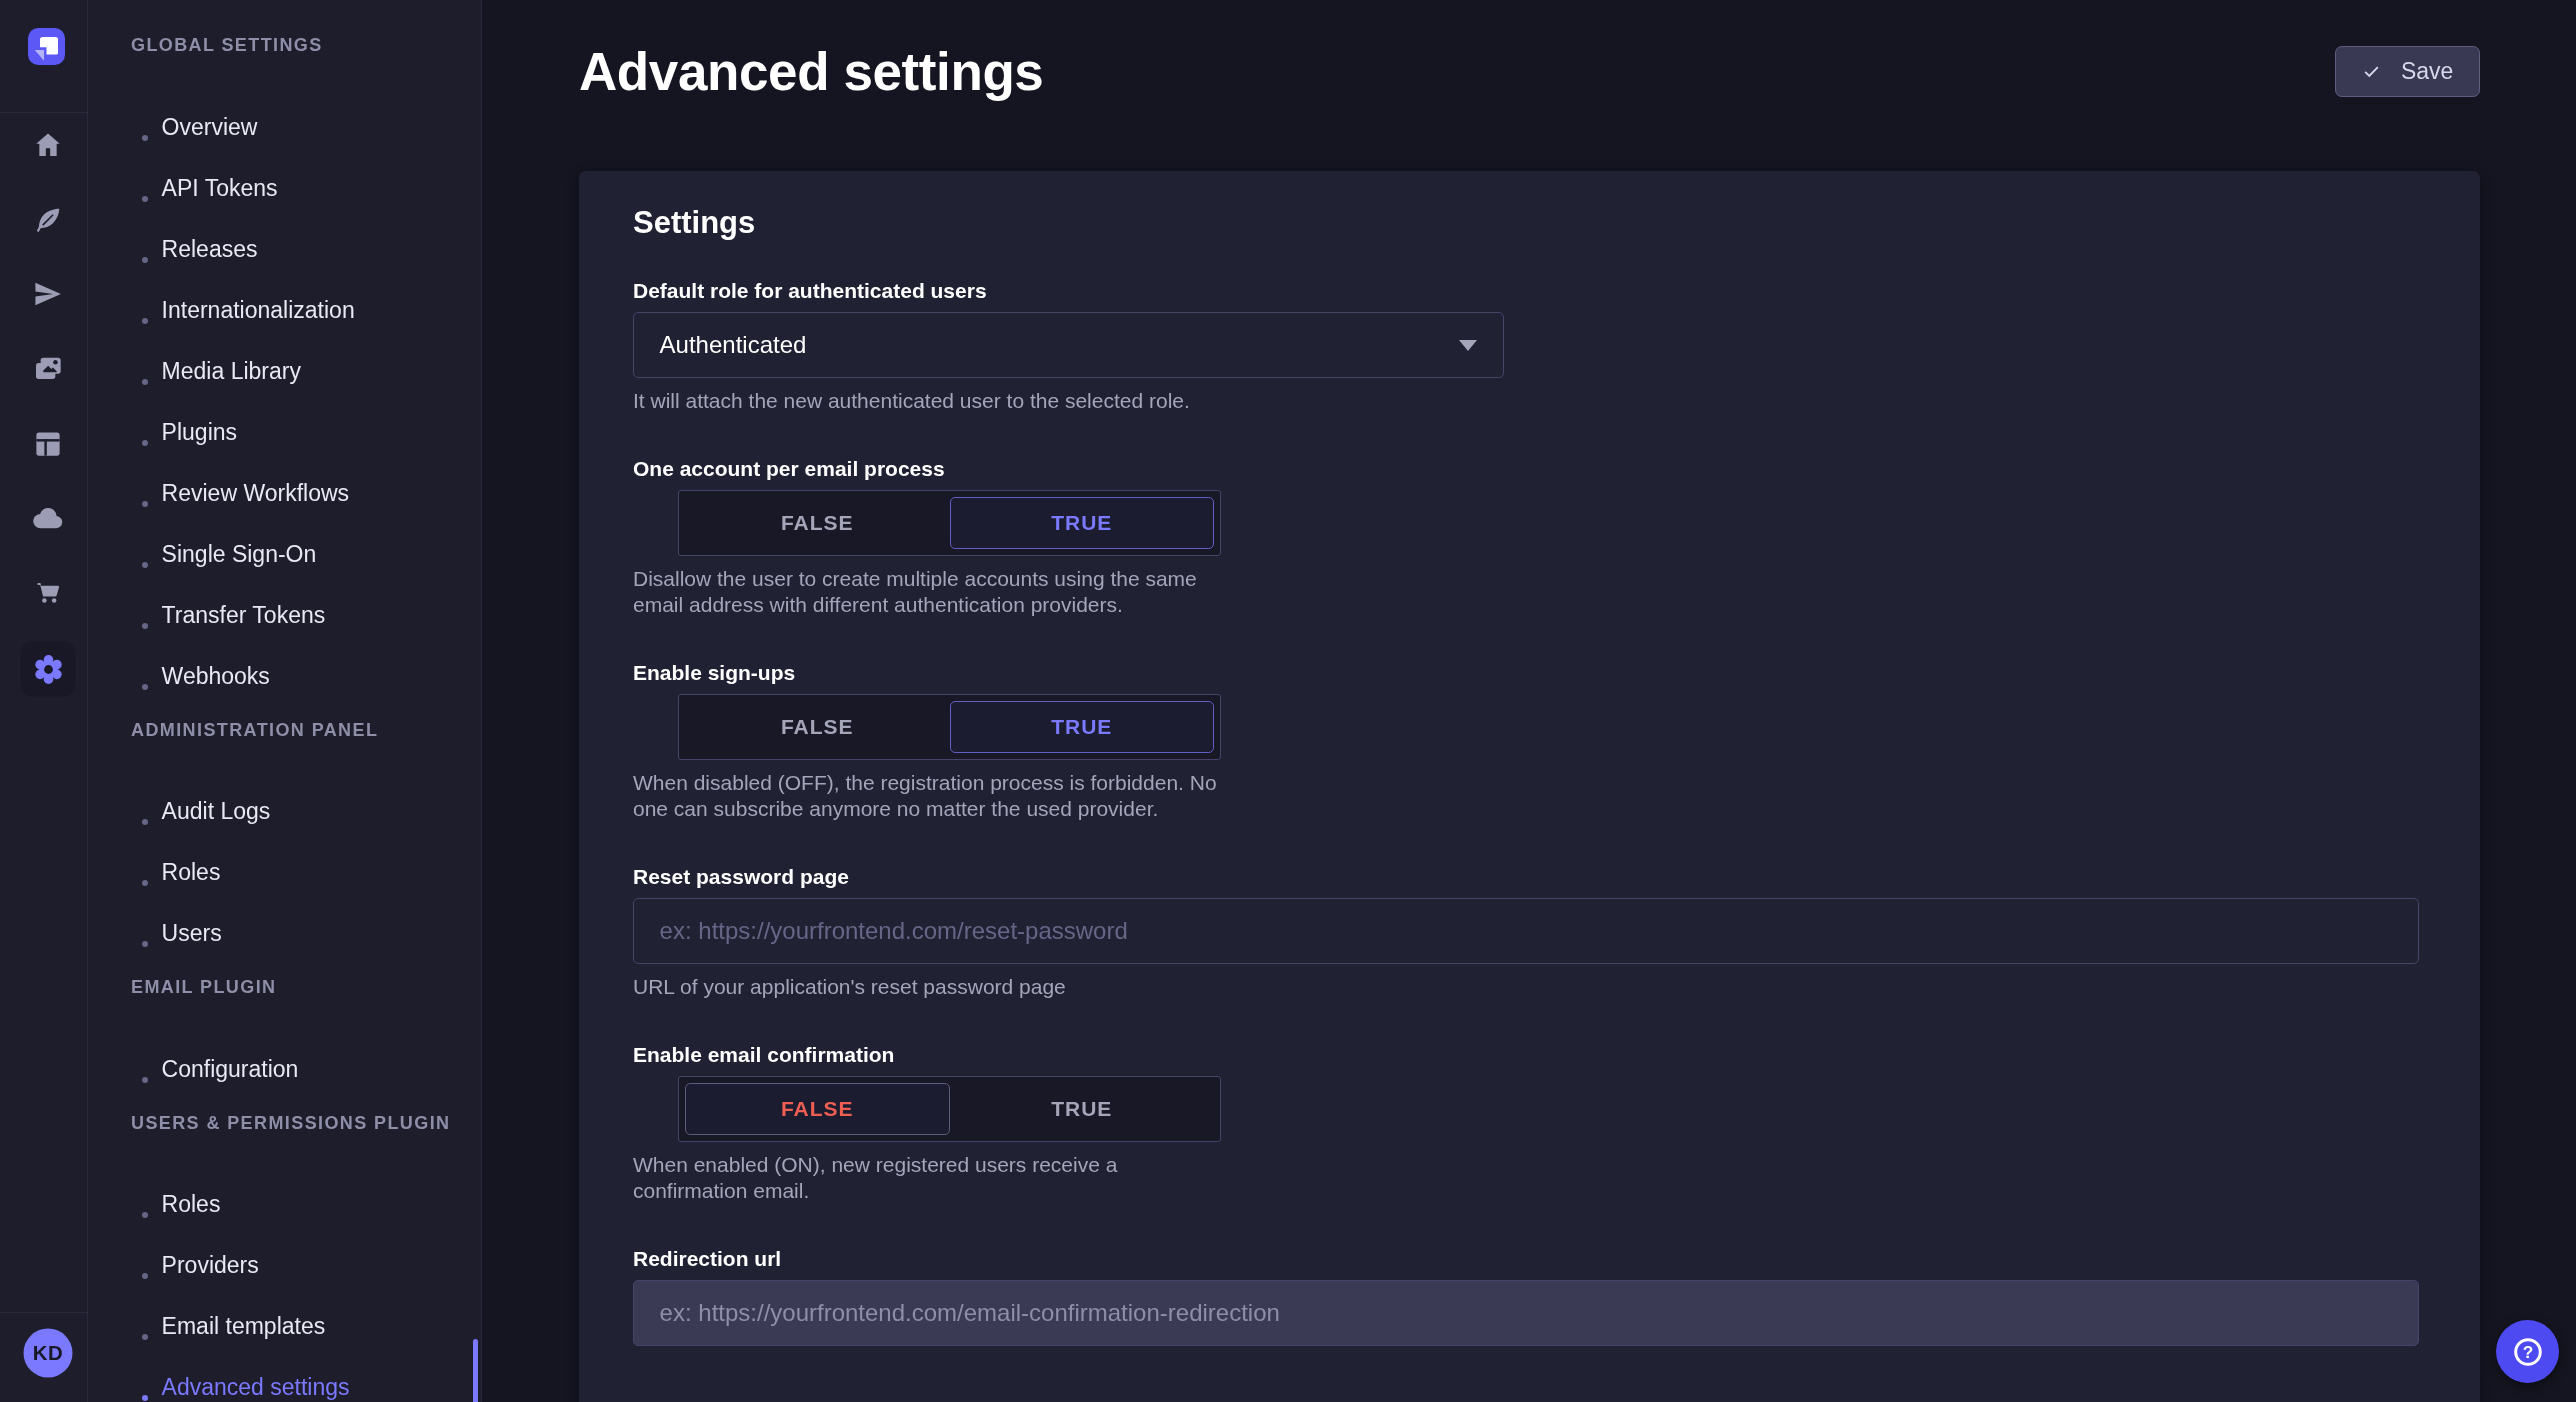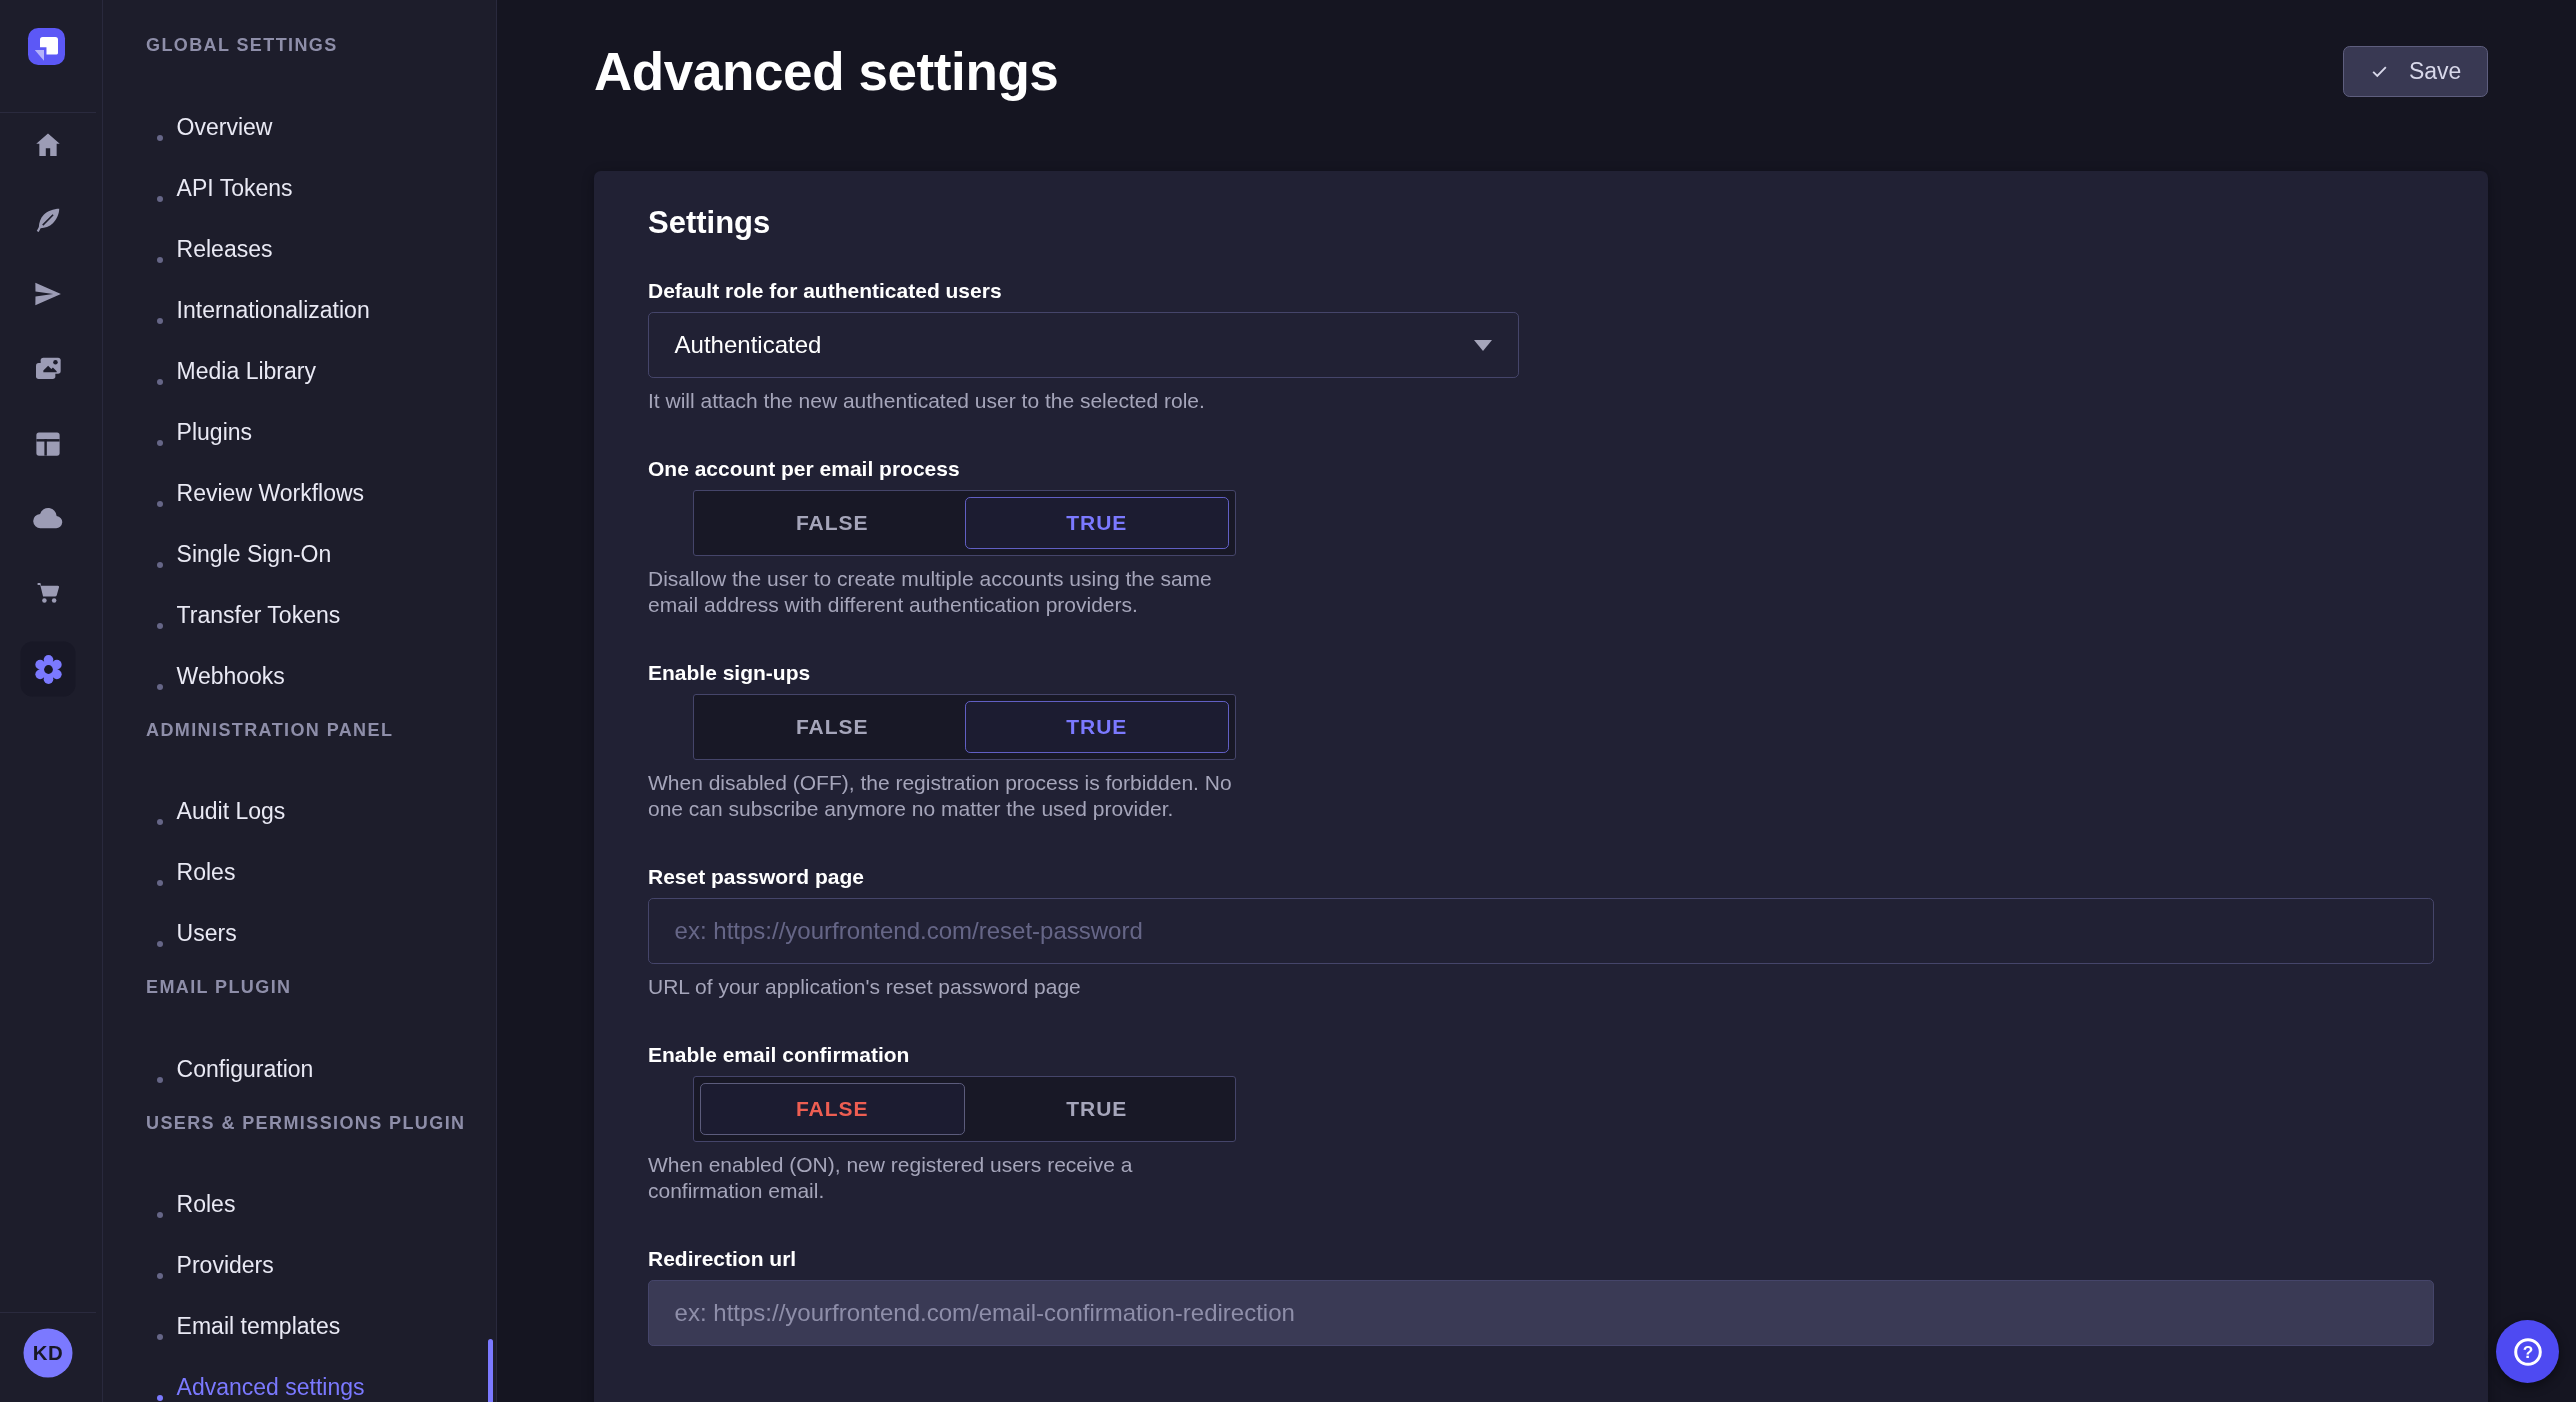--- a/index.html
+++ b/index.html
@@ -7,21 +7,21 @@
   body {
     background:#151521;
     font-family:"Liberation Sans", sans-serif;
     color:#ffffff;
     position:relative;
     display:flex;
   }
 
   
   .rail {
-    width:103px; flex:none; position:relative;
+    width:88px; flex:none; position:relative;
     background:#1d1d2b; border-right:0.9px solid #29293d;
   }
   .logo {
     position:absolute; left:28px; top:28px; width:37px; height:37px;
     border-radius:10.2px; background:#5c58f6;
   }
   .logo .g1 {
     position:absolute; left:12px; top:8.5px; width:18px; height:18px;
     background:#ffffff; border-radius:2.6px;
     clip-path:polygon(0 0,100% 0,100% 100%,36% 100%,36% 60%,0 60%);

